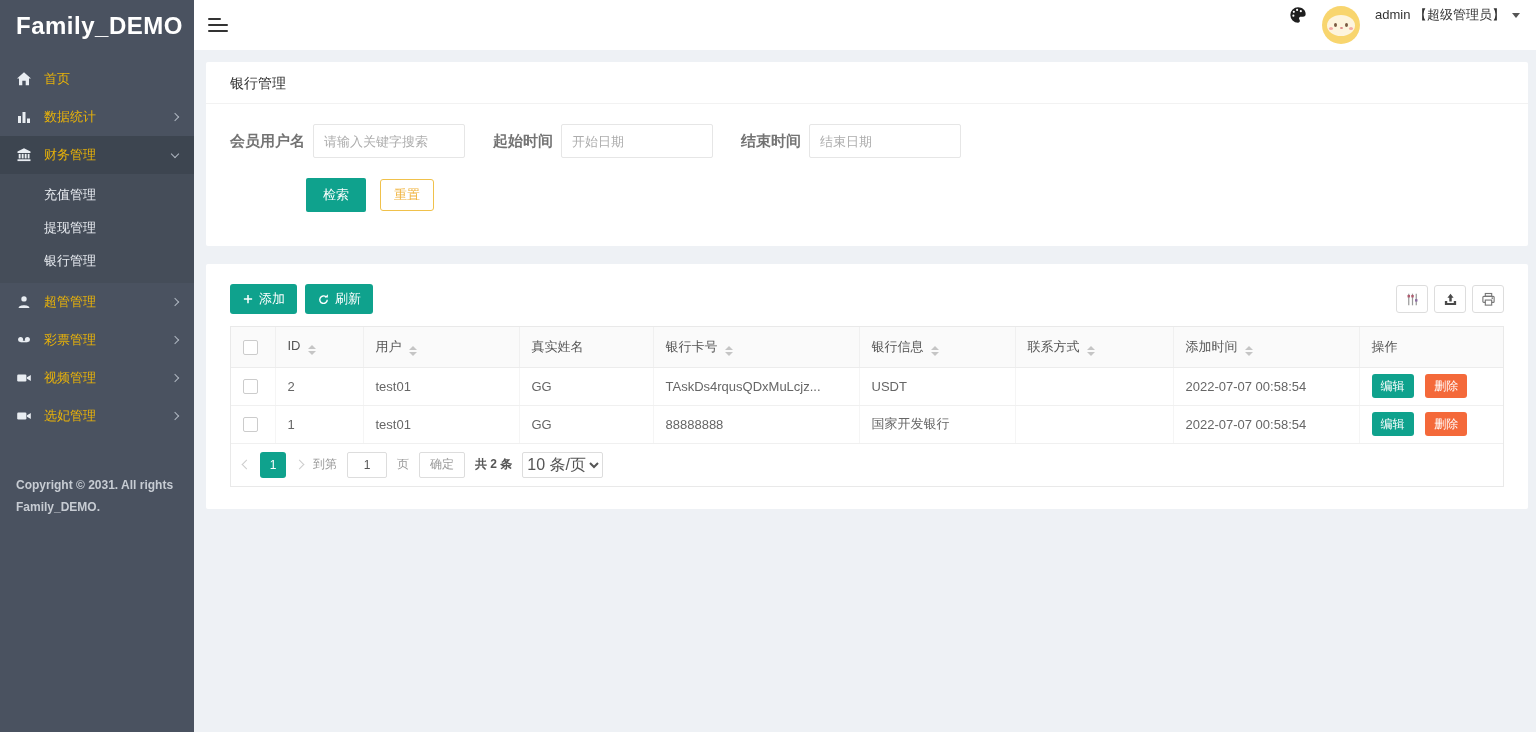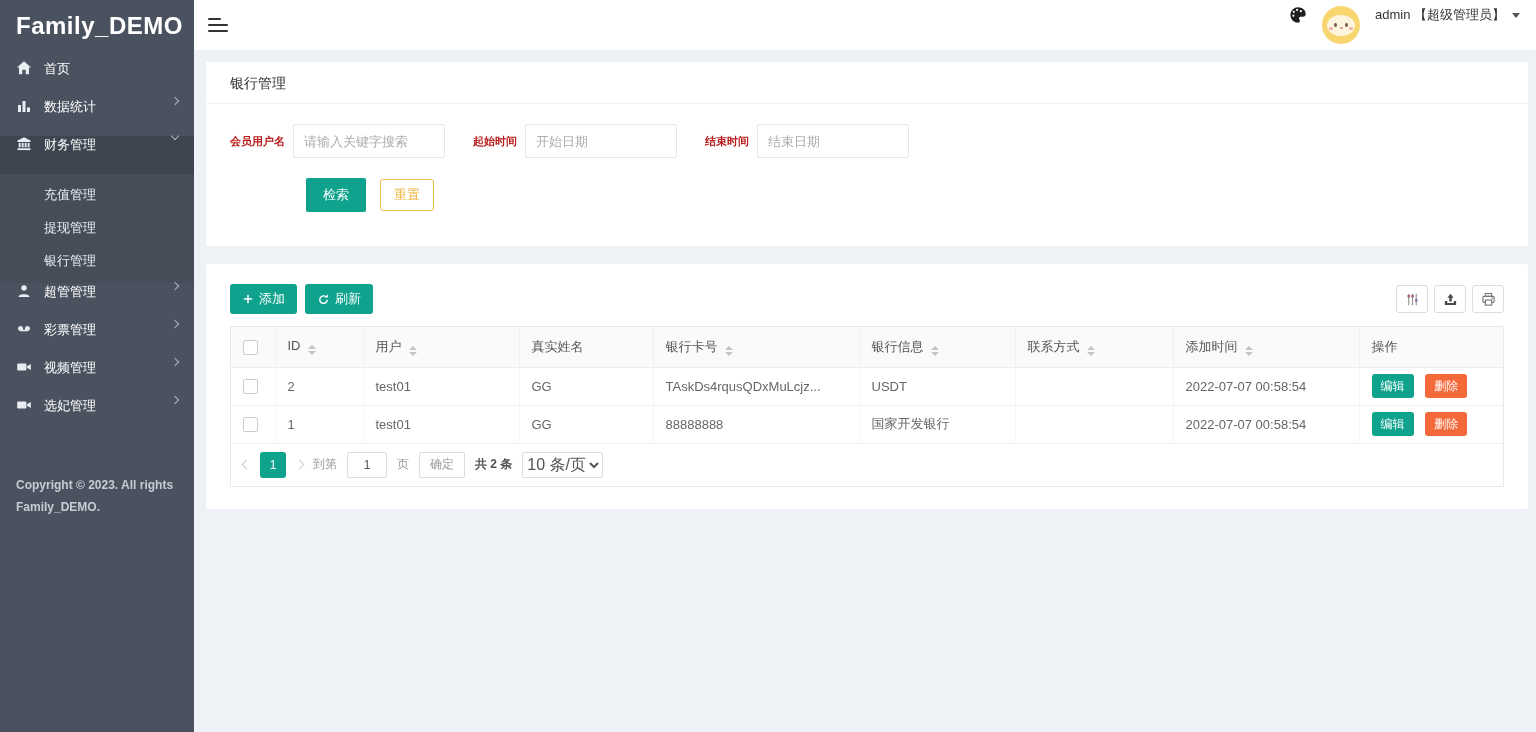--- a/index.html
+++ b/index.html
@@ -4,21 +4,21 @@
 <style>
   *{box-sizing:border-box;margin:0;padding:0}
   html,body{width:1536px;height:732px;overflow:hidden}
   body{font-family:"Liberation Sans","DejaVu Sans",sans-serif;background:#eef1f5}
   .app{display:flex;width:1536px;height:732px}
 
   
   .sidebar{width:194px;background:#4a5260;flex-shrink:0;display:flex;flex-direction:column}
   .logo{height:52px;display:flex;align-items:center;padding:0 16px;font-size:24px;font-weight:bold;color:#fff;letter-spacing:.5px;white-space:nowrap}
   .menu{margin-top:8px}
-  .mi{height:38px;display:flex;padding:0 16px;cursor:pointer;font-size:13px;color:#ffffff}
+  .mi{height:38px;display:flex;align-items:center;padding:0 16px;cursor:pointer;font-size:13px;color:#eab308}
   .mi .ic{width:16px;height:16px;margin-right:12px;display:inline-flex;align-items:center;justify-content:center}
   .mi .lb{flex:1}
   .mi.active{background:#3d4550}
   .submenu{background:#454d59;padding:4px 0 6px}
   .smi{height:33px;line-height:33px;padding-left:44px;font-size:13px;color:#e9edf2;cursor:pointer}
   .chev{width:6px;height:6px;border-right:1.5px solid #aeb6c0;border-bottom:1.5px solid #aeb6c0;display:inline-block}
   .chev.right{transform:rotate(-45deg)}
   .chev.down{transform:rotate(45deg);margin-top:-3px}
   .copyright{margin-top:40px;padding:0 16px;font-size:12px;line-height:1.8;color:#c7ccd3;font-weight:bold}
 
@@ -40,21 +40,21 @@
   .avatar .mouth{position:absolute;left:18px;top:21px;width:3px;height:2px;background:#d88;border-radius:50%}
   .admin{font-size:13px;color:#333;display:flex;align-items:center;cursor:pointer;white-space:nowrap}
   .caret{width:0;height:0;border-left:4px solid transparent;border-right:4px solid transparent;border-top:5px solid #555;margin-left:7px}
 
   .content{flex:1;padding:12px 8px 0 12px;overflow:hidden}
   .card{background:#fff;border-radius:2px}
   .card-title{height:42px;line-height:42px;padding:0 24px;font-size:14px;color:#333;border-bottom:1px solid #f2f2f2}
   .filter-body{padding:20px 24px 34px}
   .filter-row{display:flex;align-items:center}
   .fg{display:flex;align-items:center;margin-right:28px}
-  .fg label{font-size:11px;font-weight:bold;color:#b91c1c;margin-right:8px;white-space:nowrap}
+  .fg label{font-size:15px;font-weight:bold;color:#737373;margin-right:8px;white-space:nowrap}
   .fg input{width:152px;height:34px;border:1px solid #e6e6e6;border-radius:2px;padding:0 10px;font-size:13px;color:#333;outline:none}
   .fg input::placeholder{color:#adadad}
   .filter-actions{margin-top:20px;margin-left:76px;display:flex;align-items:center;gap:14px}
   .btn{display:inline-flex;align-items:center;justify-content:center;border:none;border-radius:2px;cursor:pointer;font-size:13px}
   .btn-search{background:#0fa28d;color:#fff;height:34px;padding:0 17px}
   .btn-reset{background:#fff;border:1px solid #f0c14b;color:#f0b33c;height:32px;padding:0 13px;border-radius:3px}
 
   .card-table{margin-top:18px;padding:20px 24px 22px}
   .tbl-toolbar{display:flex;align-items:center;margin-bottom:12px}
   .btn-teal{background:#0fa28d;color:#fff;height:30px;padding:0 12px;border-radius:3px;display:inline-flex;align-items:center;gap:5px;font-size:13px;border:none;cursor:pointer}
@@ -180,21 +180,21 @@
               <path d="M11 7.2 14.8 4.9v6.2L11 8.8Z"></path>
             </svg>
         </span>
         <span class="lb">选妃管理</span>
         <span class="chev right"></span>
       </div>
 
 
     </nav>
     <div class="copyright">
-      <div>Copyright © 2023. All rights</div>
+      <div>Copyright © 2031. All rights</div>
       <div>Family_DEMO.</div>
     </div>
   </aside>
 
   <div class="main">
 
     <header class="topbar">
       <div class="hamburger">
           <i class="s"></i>
           <i class="l"></i>

